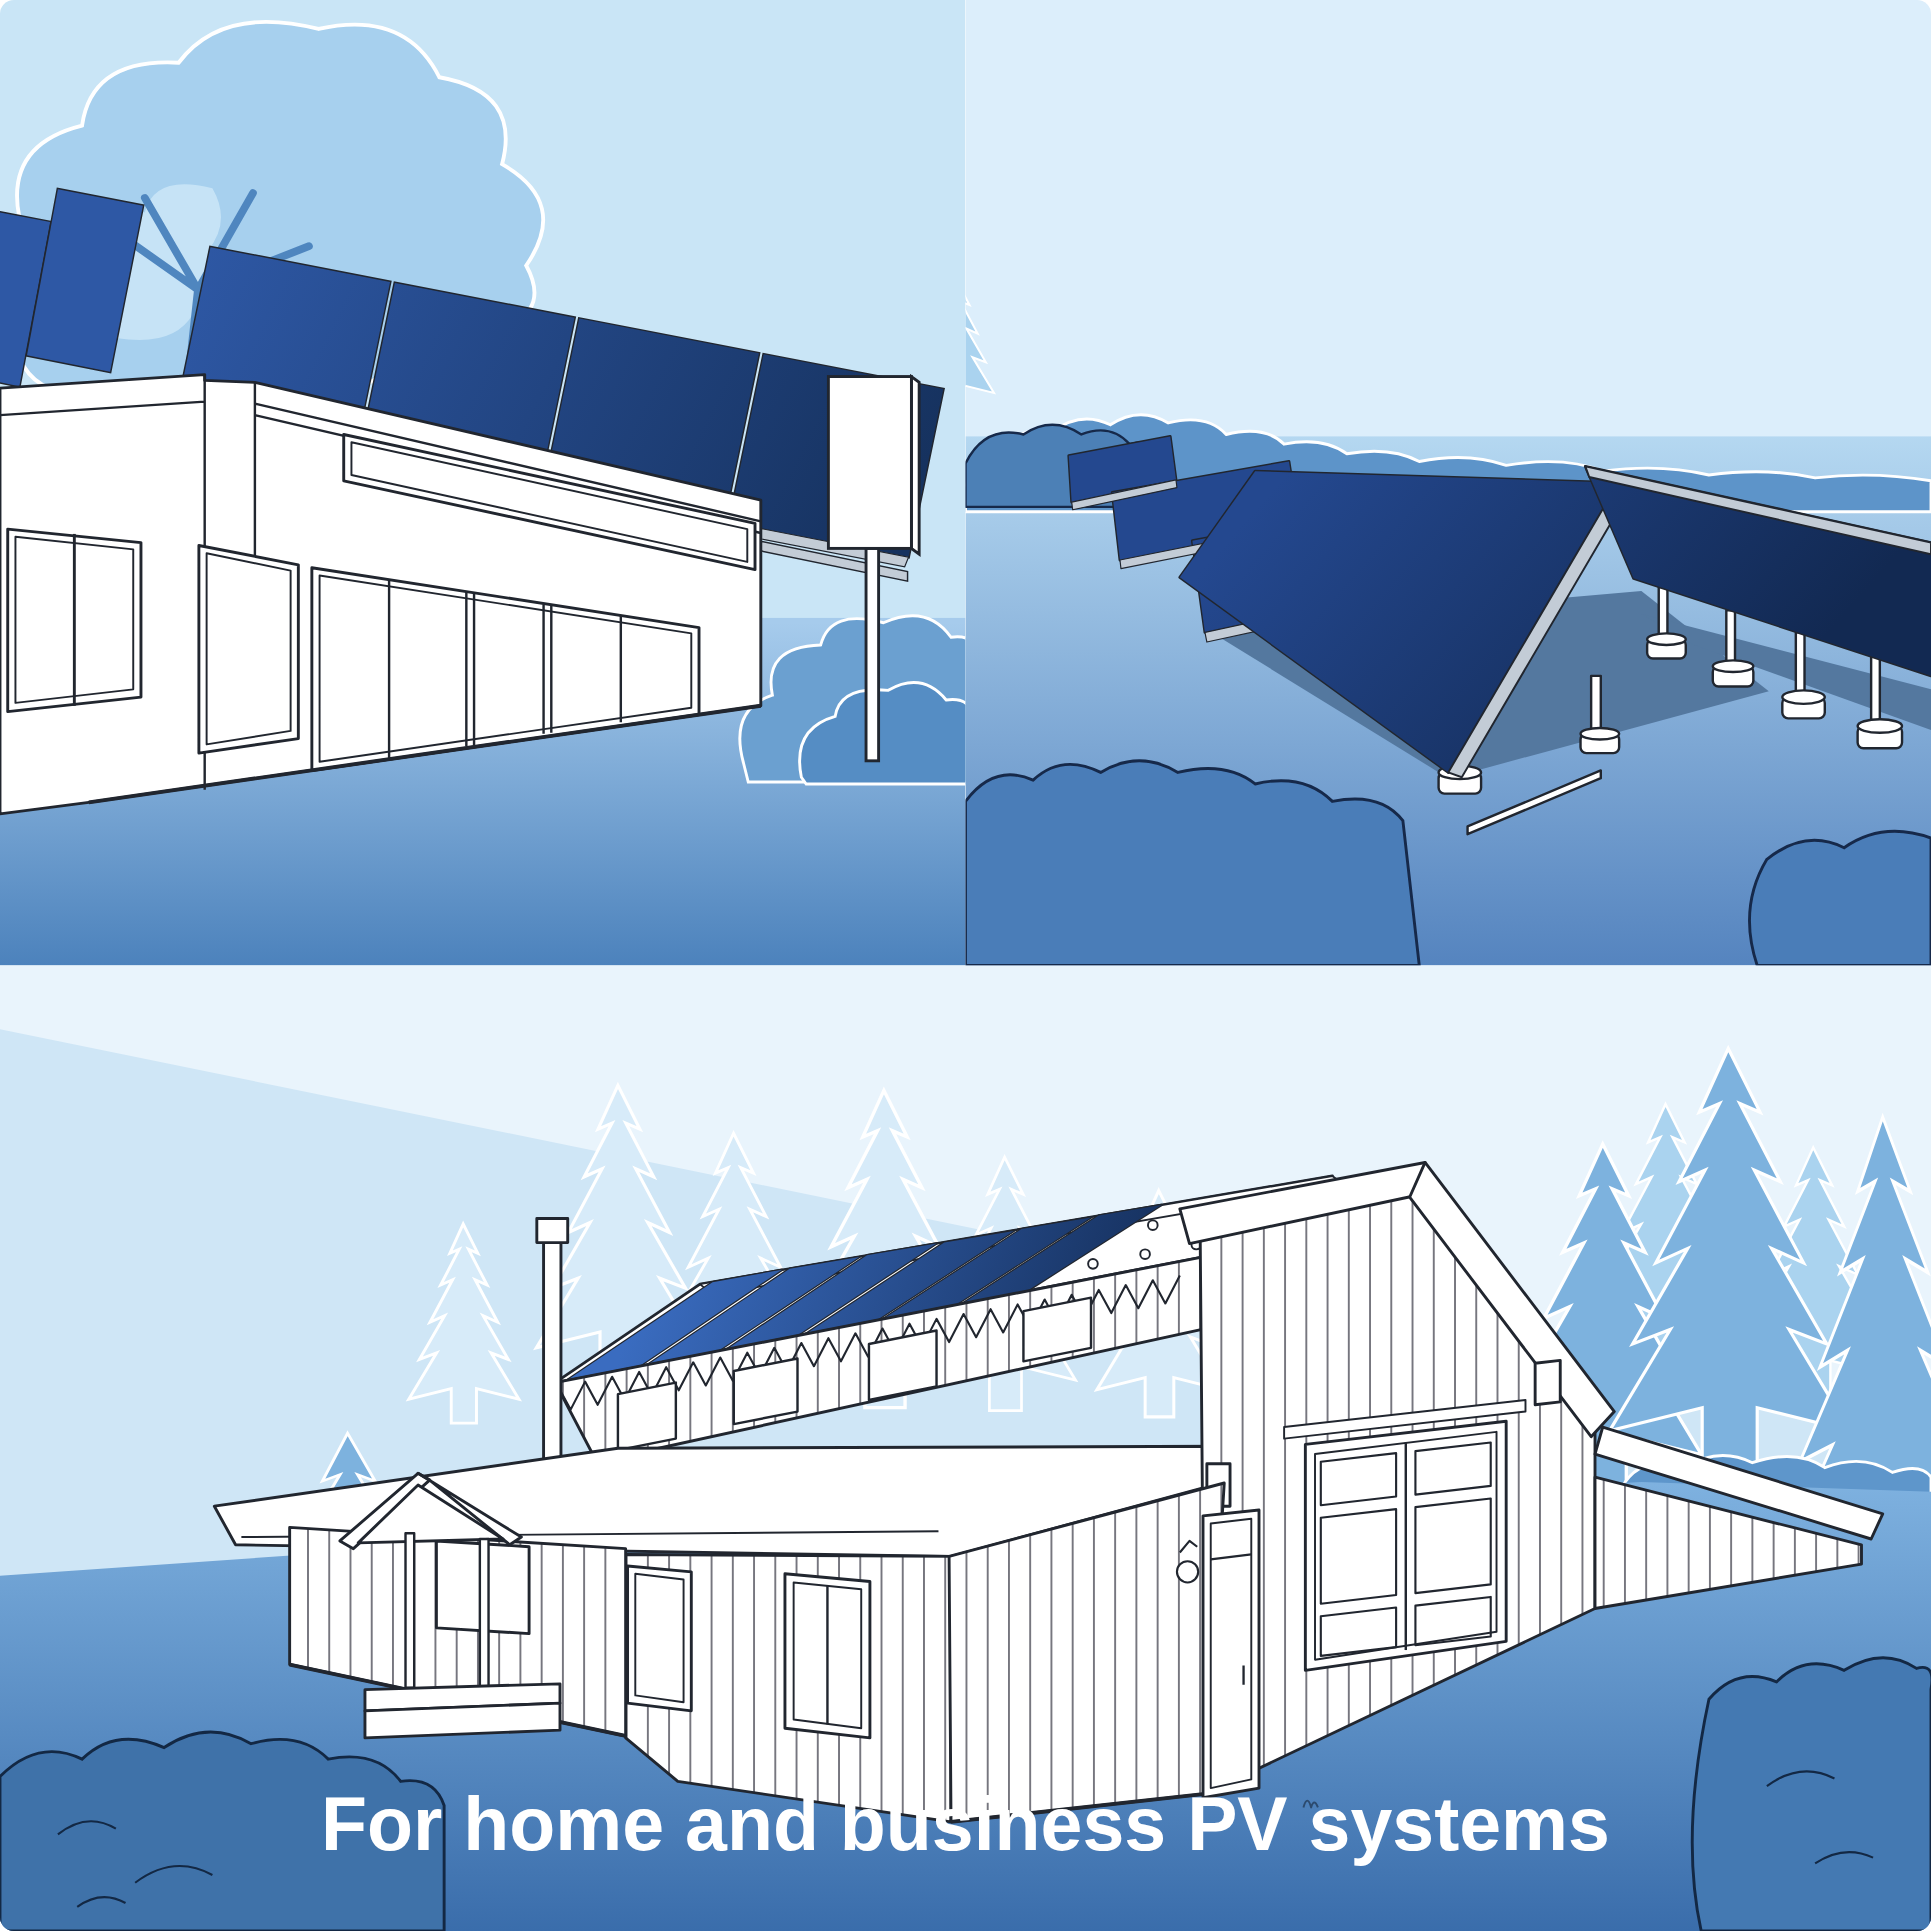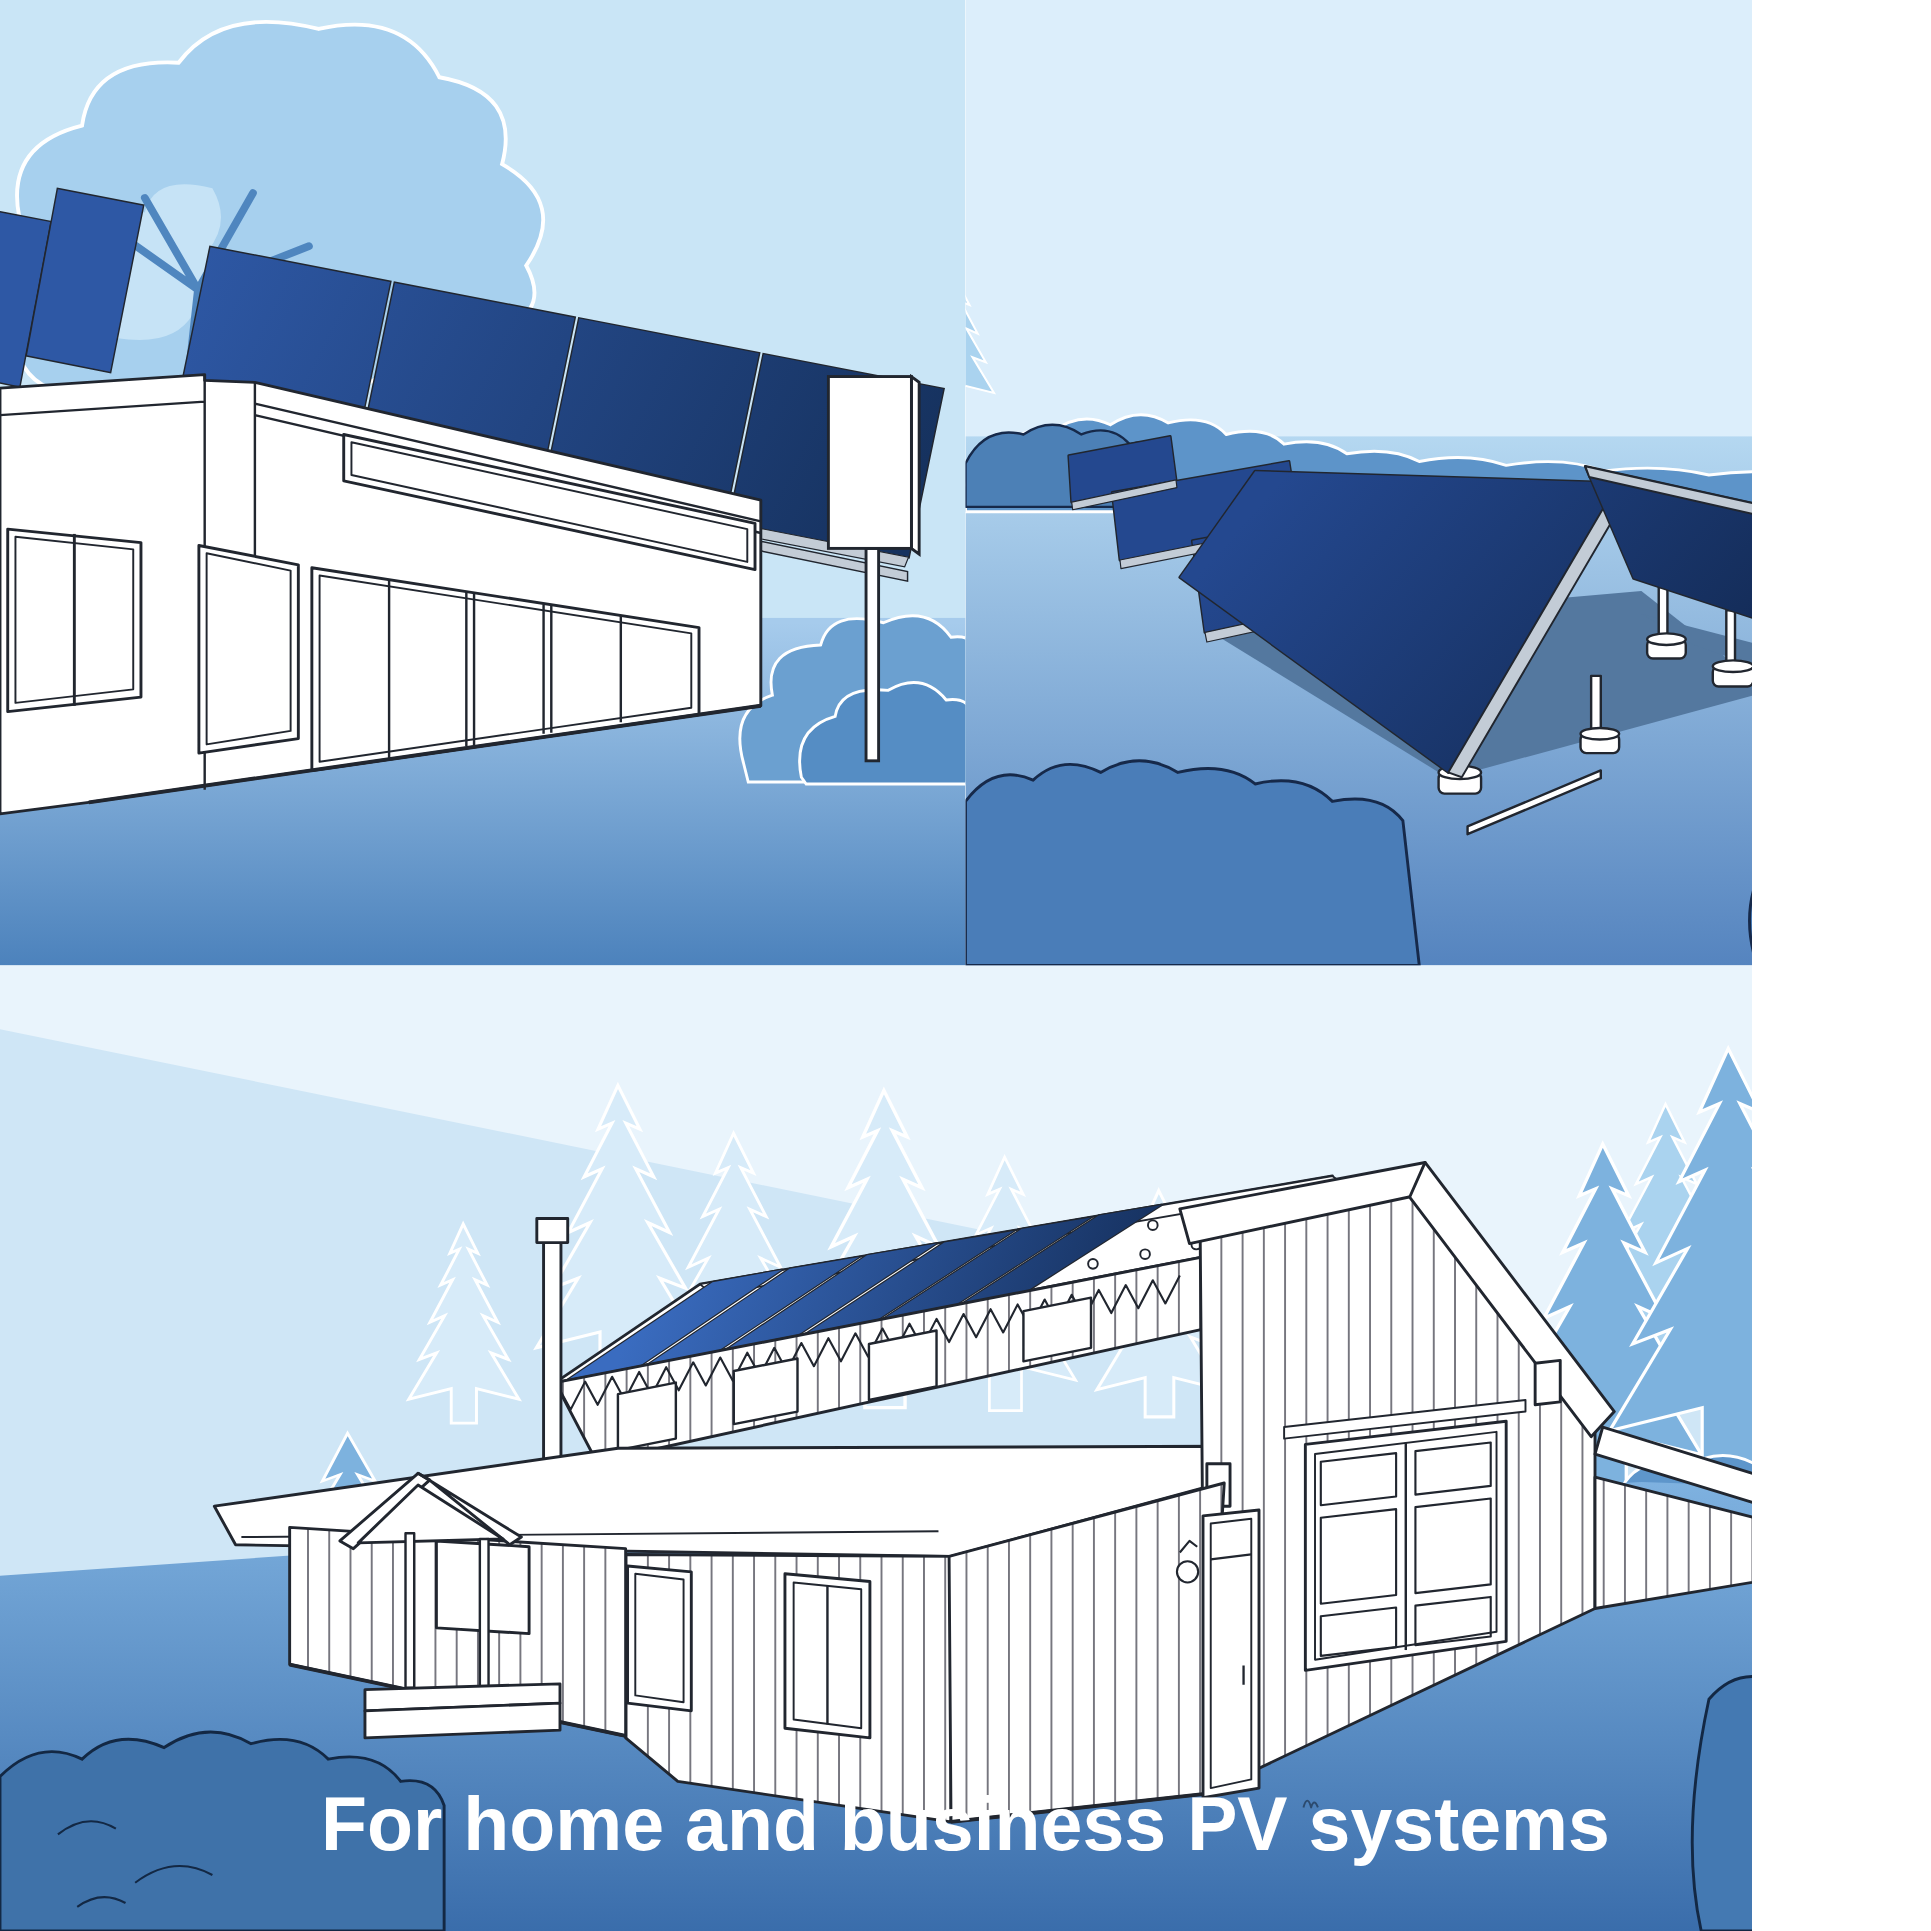--- a/index.html
+++ b/index.html
@@ -1,16 +1,16 @@
 <!DOCTYPE html>
 <html><head>
 <meta charset="utf-8">
 <style>
   html,body{margin:0;padding:0;background:#ffffff;}
-  .stage{position:relative;width:1752px;height:1931px;overflow:hidden;font-family:"Liberation Sans",sans-serif;}
+  .stage{position:relative;width:1931px;height:1931px;overflow:hidden;font-family:"Liberation Sans",sans-serif;border-radius:14px;}
   svg{display:block;}
   .caption{font-family:"Liberation Sans",sans-serif;font-weight:bold;}
 </style>
 </head>
 <body>
 
 <div class="stage">
 <svg width="1931" height="1931" viewBox="0 0 2000 2000">
   <defs>
     <clipPath id="clipA">

